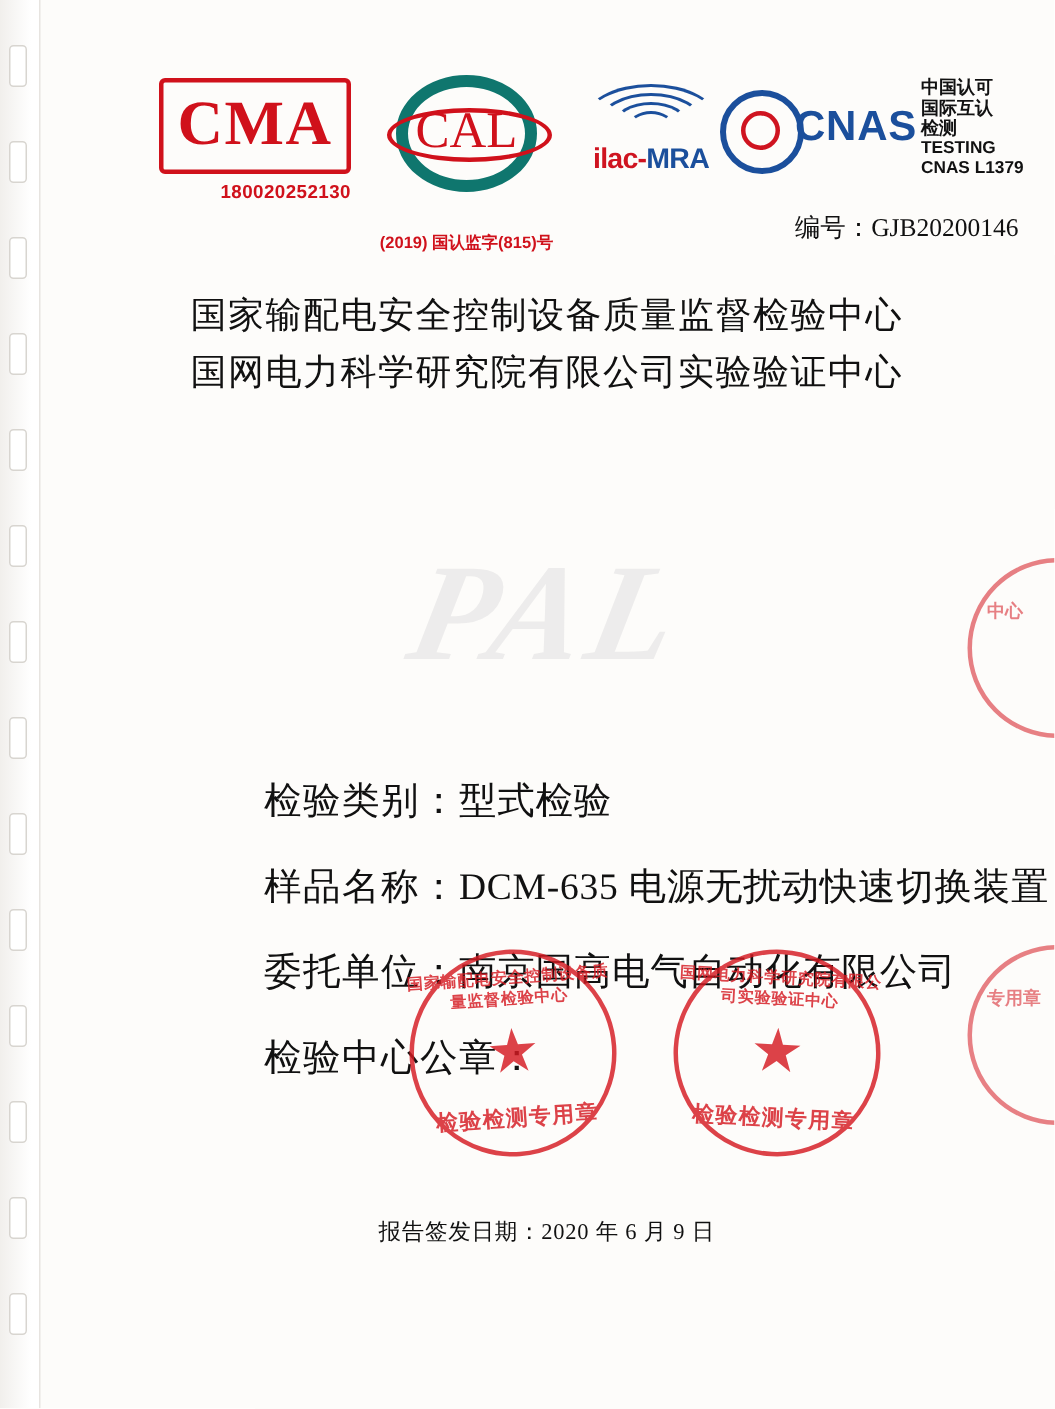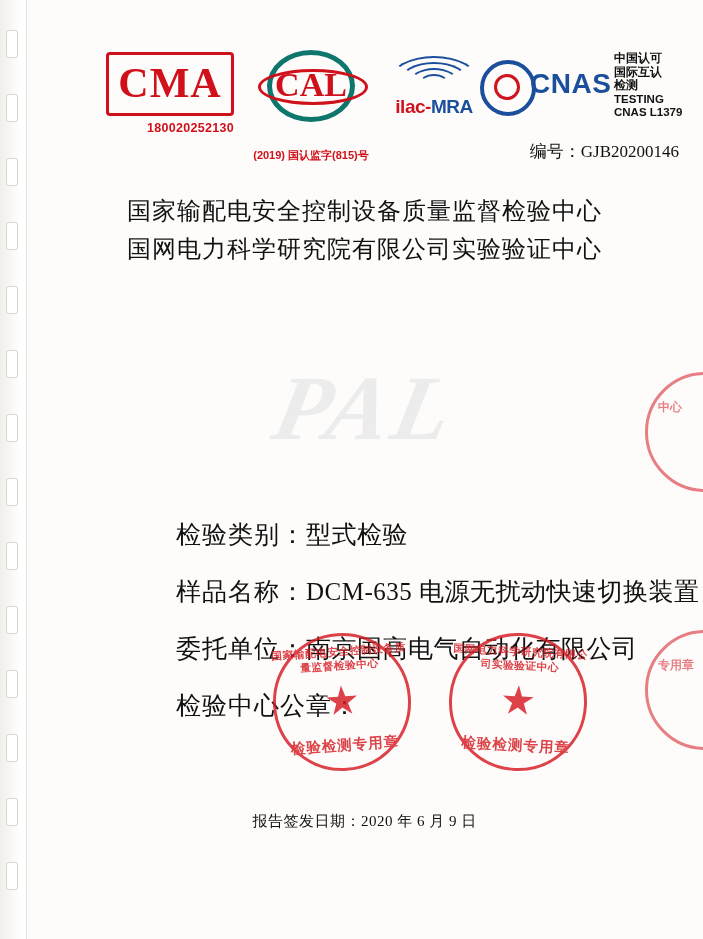--- a/index.html
+++ b/index.html
@@ -73,24 +73,24 @@
     letter-spacing: 0.3px;
     text-align: right;
     font-weight: bold;
   }
 
   
   .cal { left: 172px; top: 6px; width: 130px; text-align: center; }
   .cal .ring {
     width: 78px; height: 62px;
     margin: 0 auto;
-    border: 5px solid #0f766e;
+    border: 8px solid #0f766e;
     border-radius: 50%;
     color: #d0111b;
-    font-weight: bold;
+    font-weight: normal;
     font-size: 34px;
     line-height: 60px;
     font-family: "Liberation Serif", serif;
     position: relative;
   }
   .cal .ring::after {
     content: "";
     position: absolute;
     left: -14px; top: 14px;
     width: 104px; height: 30px;

